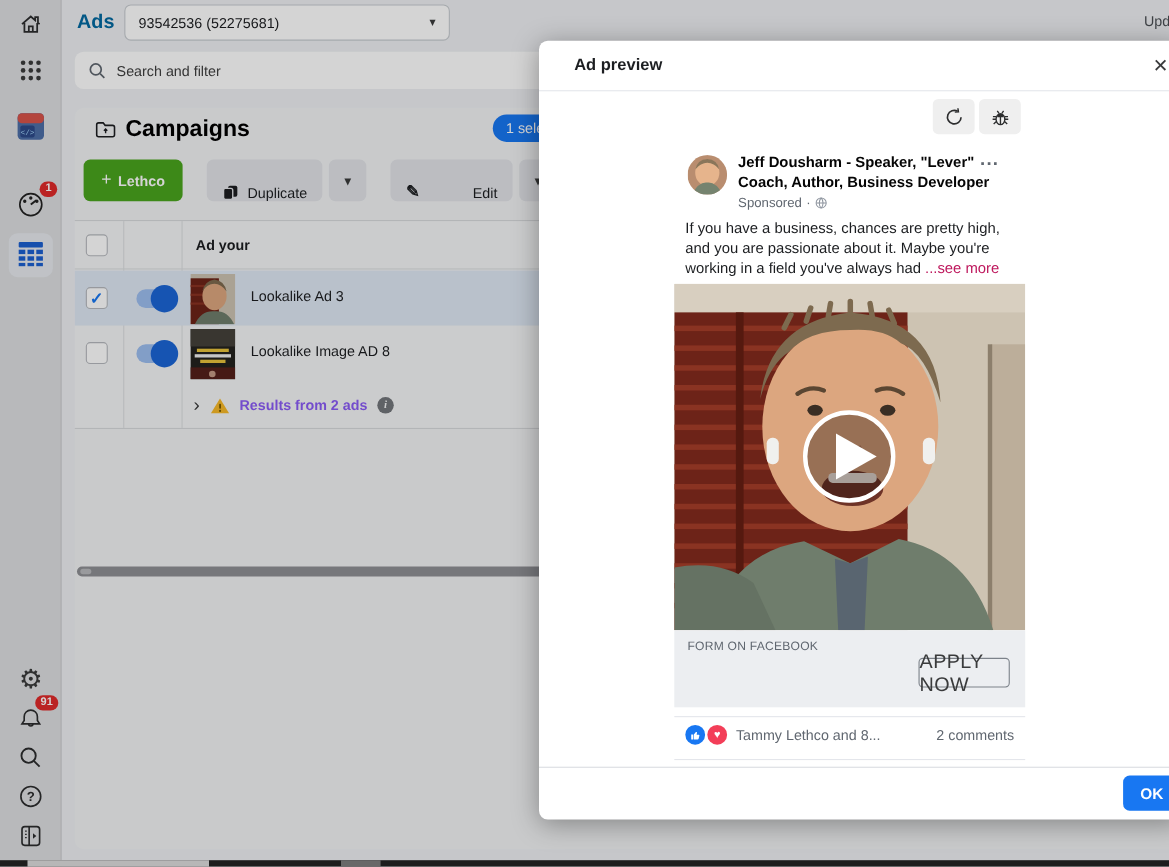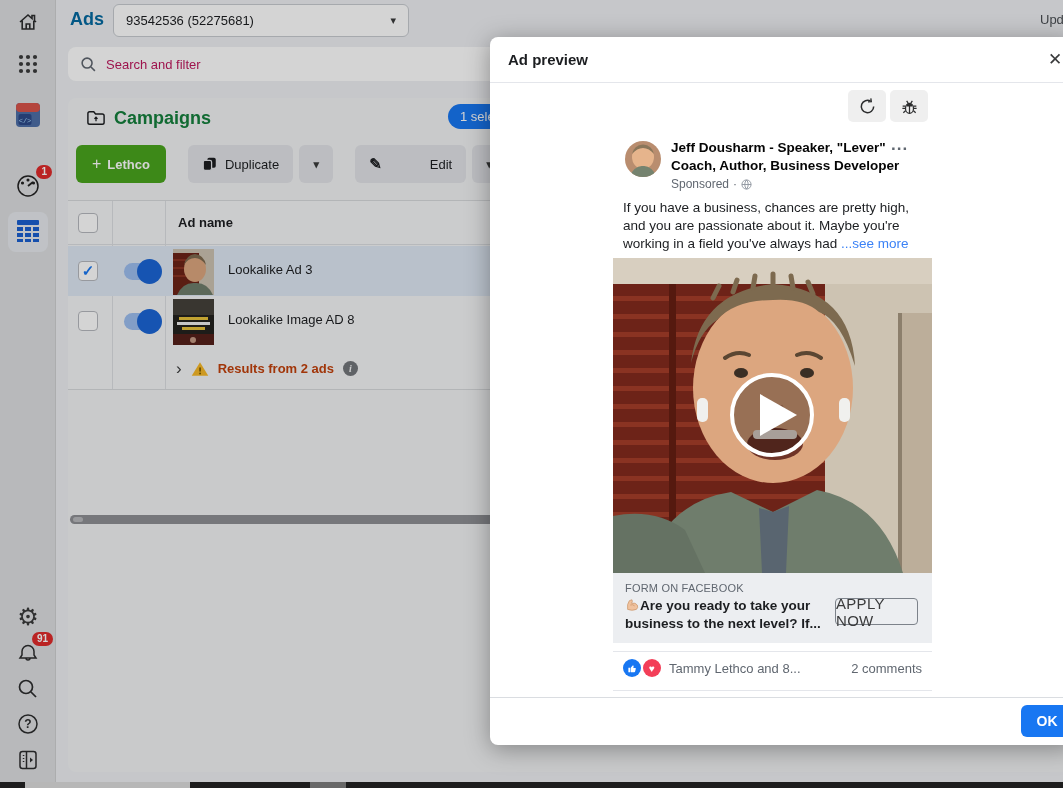--- a/index.html
+++ b/index.html
@@ -13,76 +13,76 @@
   .side-ic { position:absolute; left:14px; width:28px; height:28px; display:flex; align-items:center; justify-content:center; color:#2c2d2e; }
   .badge-red { position:absolute; background:#e02b2b; color:#fff; font-size:10px; font-weight:bold; border-radius:9px; padding:1px 5px; line-height:12px; }
   .active-tile { position:absolute; left:8px; top:212px; width:40px; height:40px; background:#e7eaef; border-radius:8px; }
 
   .hdr-title { position:absolute; left:70px; top:9px; font-size:18px; font-weight:bold; color:#0369a1; }
   .acct-dd { position:absolute; left:113px; top:4px; width:296px; height:33px; background:#fff; border:1px solid #c8ccd1; border-radius:6px; display:flex; align-items:center; padding:0 12px; font-size:13px; color:#1c1e21; }
   .acct-dd .caret { margin-left:auto; font-size:11px; color:#3a3b3c; }
   .upd-txt { position:absolute; left:1040px; top:12px; font-size:13px; color:#4b4f54; }
 
   .searchbar { position:absolute; left:68px; top:47px; right:6px; height:34px; background:#fff; border-radius:8px; display:flex; align-items:center; padding:0 12px; gap:9px; }
-  .searchbar .ph { color:#be185d; font-size:13px; }
+  .searchbar .ph { color:#404040; font-size:13px; }
 
   .panel { position:absolute; left:68px; top:98px; right:0; height:674px; background:#f2f3f5; border-radius:8px 0 0 8px; }
   .tabstrip { position:absolute; left:0; top:0; right:0; height:40px; display:flex; align-items:center; }
-  .tab-label { font-size:18px; font-weight:bold; color:#15803d; margin-left:8px; }
+  .tab-label { font-size:21px; font-weight:bold; color:#000000; margin-left:8px; }
   .sel-badge { position:absolute; left:380px; top:6px; background:#1877f2; color:#fff; font-size:13px; border-radius:14px; padding:5px 12px; white-space:nowrap; }
 
   .toolbar { position:absolute; left:0; top:46px; right:0; height:40px; display:flex; align-items:center; gap:6px; padding-left:8px; }
   .btn { height:38px; border-radius:6px; display:flex; align-items:center; justify-content:center; font-size:13px; font-weight:bold; cursor:pointer; }
   .btn-green { background:#4aa51d; color:#fff; padding:0 16px; gap:6px; }
-  .btn-gray { background:#e2e4e8; color:#1c1e21; padding:0 14px; gap:8px; }
+  .btn-gray { background:#e2e4e8; color:#1c1e21; padding:0 14px; gap:8px;align-items:flex-end; }
   .btn-caret { background:#e2e4e8; width:34px; color:#3a3b3c; font-size:11px; }
   .sp { width:10px; }
 
   .tablewrap { position:absolute; left:0; top:102px; right:0; height:190px; background:#f5f6f7; border-top:1px solid #d8dadd; border-bottom:1px solid #d8dadd; }
   .col-line { position:absolute; top:0; bottom:0; width:1px; background:#dddfe2; }
   .thead { position:absolute; left:0; right:0; top:0; height:44px; border-bottom:1px solid #dddfe2; }
   .th-name { position:absolute; left:110px; top:14px; font-size:13px; font-weight:bold; color:#1c1e21; }
   .row { position:absolute; left:0; right:0; height:50px; }
   .row.sel { background:#dfe8f4; }
   .cbx { position:absolute; left:10px; top:15px; width:20px; height:20px; background:#fff; border:1px solid #b6b9be; border-radius:4px; display:flex; align-items:center; justify-content:center; font-size:15px; font-weight:bold; color:#1877f2; }
   .toggle { position:absolute; left:56px; top:17px; width:36px; height:17px; background:#9dbef0; border-radius:9px; }
   .toggle .knob { position:absolute; right:-2px; top:-4px; width:25px; height:25px; background:#1b66d6; border-radius:50%; }
   .thumb { position:absolute; left:105px; top:3px; width:41px; height:46px; overflow:hidden; }
   .rowname { position:absolute; left:160px; top:16px; font-size:13px; color:#1c1e21; }
   .sumrow { position:absolute; left:0; right:0; top:145px; height:45px; display:flex; align-items:center; padding-left:108px; gap:9px; }
   .sum-chev { font-size:17px; color:#3a3b3c; line-height:10px; }
-  .sum-txt { font-size:13px; font-weight:bold; color:#c2410c; }
+  .sum-txt { font-size:13px; font-weight:bold; color:#8b5cf6; }
   .info-dot { width:15px; height:15px; background:#73767b; color:#f5f6f7; border-radius:50%; font-size:10px; font-style:italic; font-weight:bold; display:flex; align-items:center; justify-content:center; font-family:"Liberation Serif", serif; }
   .hscroll { position:absolute; left:2px; right:4px; top:314px; height:9px; background:#8f9094; border-radius:5px; }
   .hscroll::before { content:""; position:absolute; left:3px; top:2px; width:10px; height:5px; border-radius:3px; background:#b9babd; }
 
   .bottomstrip { position:absolute; left:0; bottom:0; width:1063px; height:6px; background:#242424; }
   .bottomstrip .lite { position:absolute; left:25px; top:0; width:165px; height:6px; background:#dcdcdc; }
   .bottomstrip .mid { position:absolute; left:310px; top:0; width:36px; height:6px; background:#7d7d7d; }
 
   
   .overlay { position:absolute; inset:0; background:rgba(0,0,0,0.17); z-index:10; }
   .modal { position:absolute; left:490px; top:37px; width:586px; height:708px; background:#fff; border-radius:8px; box-shadow:0 4px 24px rgba(0,0,0,0.35); z-index:20; }
   .m-head { position:absolute; left:0; top:0; right:0; height:46px; border-bottom:1px solid #e4e6eb; }
-  .m-title { position:absolute; left:18px; top:14px; font-size:15px; font-weight:bold; color:#1c1e21; }
+  .m-title { position:absolute; left:32px; top:14px; font-size:15px; font-weight:bold; color:#1c1e21; }
   .m-close { position:absolute; left:558px; top:12px; font-size:17px; color:#3a3b3c; cursor:pointer; }
   .icobtn { position:absolute; width:38px; height:32px; background:#efefef; border-radius:5px; display:flex; align-items:center; justify-content:center; color:#2c2d2e; cursor:pointer; }
 
   .post { position:absolute; left:123px; top:96px; width:319px; }
   .avatar { position:absolute; left:12px; top:8px; width:36px; height:36px; border-radius:50%; overflow:hidden; }
   .pg-name { position:absolute; left:58px; top:6px; width:236px; font-size:13.5px; font-weight:bold; color:#050505; line-height:18px; }
   .sponsored { position:absolute; left:58px; top:44px; font-size:12px; color:#606770; display:flex; align-items:center; gap:4px; }
   .p-menu { position:absolute; left:278px; top:2px; font-size:17px; font-weight:bold; color:#606770; letter-spacing:1px; }
   .p-body { position:absolute; left:10px; top:66px; width:302px; font-size:13.5px; color:#1c1e21; line-height:18px; }
-  .seemore { color:#3b82f6; }
+  .seemore { color:#be185d; }
   .video { position:absolute; left:0; top:125px; width:319px; height:315px; }
   .cta { position:absolute; left:0; top:440px; width:319px; height:70px; background:#eceef1; }
   .cta-src { position:absolute; left:12px; top:9px; font-size:11px; color:#606770; letter-spacing:.2px; }
   .cta-head { position:absolute; left:12px; top:24px; width:212px; font-size:13.5px; font-weight:bold; color:#1c1e21; line-height:18px; }
-  .cta-btn { position:absolute; left:222px; top:25px; width:83px; height:27px; border:1px solid #7c828a; border-radius:4px; display:flex; align-items:center; justify-content:center; font-size:15px; color:#3a3b3c; letter-spacing:.3px; cursor:pointer; }
+  .cta-btn { position:absolute; left:222px; top:25px; width:83px; height:27px; border:1px solid #7c828a; border-radius:4px; display:flex; align-items:center; justify-content:center; font-size:18px; color:#3a3b3c; letter-spacing:.3px; cursor:pointer; }
   .social { position:absolute; left:0; top:518px; width:319px; height:32px; border-top:1px solid #e4e6eb; }
   .react { position:absolute; top:7px; width:18px; height:18px; border-radius:50%; display:flex; align-items:center; justify-content:center; }
   .react.like { left:10px; background:#1877f2; z-index:2; }
   .react.love { left:30px; background:#f33e58; color:#fff; font-size:10px; }
   .soc-names { position:absolute; left:56px; top:9px; font-size:13px; color:#606770; }
   .soc-comments { position:absolute; right:10px; top:9px; font-size:13px; color:#606770; }
   .post-div { position:absolute; left:0; top:557px; width:319px; height:1px; background:#e4e6eb; }
 
   .m-foot { position:absolute; left:0; right:0; top:660px; height:48px; border-top:1px solid #dadde1; }
   .ok-btn { position:absolute; left:531px; top:7px; width:52px; height:32px; background:#1877f2; color:#fff; font-size:14px; font-weight:bold; border-radius:6px; display:flex; align-items:center; justify-content:center; cursor:pointer; }
@@ -236,21 +236,21 @@
             <path d="M8 12 l5 0 2.3 4a1.5 1.5 0 0 1-1.3 2.2H7a1.5 1.5 0 0 1-1.3-2.2Z" fill="#222" transform="translate(1.5,0)"></path>
           </svg>
       </div>
     </div>
 
     <div class="tablewrap">
       <div class="col-line" style="left:44px;"></div>
       <div class="col-line" style="left:97px;"></div>
       <div class="thead">
         <div class="cbx" style="top:12px;"></div>
-        <div class="th-name">Ad name</div>
+        <div class="th-name">Ad your</div>
       </div>
 
       <div class="row sel" style="top:45px;">
         <div class="cbx">
             <span>✓</span>
           </div>
         <div class="toggle">
             <div class="knob"></div>
           </div>
         <div class="thumb">
@@ -393,26 +393,20 @@
         <path d="M30 315 Q52 244 118 234 L160 254 L204 232 Q268 244 290 315 Z" fill="#6f7d6c"></path>
         <path d="M146 250 L160 254 L176 248 L173 315 L149 315 Z" fill="#596570"></path>
         <path d="M0 315 L0 258 Q42 250 72 272 L92 315 Z" fill="#657263"></path>
         <circle cx="159" cy="157" r="40" fill="rgba(25,12,8,0.35)" stroke="#ffffff" stroke-width="4"></circle>
         <path d="M147 136 L147 178 L184 157 Z" fill="#ffffff"></path>
       </svg>
     </div>
 
     <div class="cta">
       <div class="cta-src">FORM ON FACEBOOK</div>
-      <div class="cta-head">
-        <svg width="14" height="14" viewBox="0 0 16 16" style="display:inline-block; vertical-align:-2px; margin-right:1px;">
-            <path d="M3 13 Q2 7 5 3 L8 2 Q9 4 7.5 6 Q12 5 14 8 Q15.5 11 13 13 Q8 15 3 13 Z" fill="#f0c29e" stroke="#c89468" stroke-width="0.8"></path>
-            <path d="M6 8 Q9 7 11 9" stroke="#c89468" stroke-width="0.8" fill="none"></path>
-          </svg><span>Are you ready to take your business to the next level? If...</span>
-      </div>
       <div class="cta-btn">APPLY NOW</div>
     </div>
 
     <div class="social">
       <div class="react like">
         <svg width="11" height="11" viewBox="0 0 16 16" fill="#fff">
             <path d="M2 7 h2.4 v6.5 H2 z M5.2 13 c.2.3.6.5 1 .5 h4.4 c.6 0 1.1-.4 1.2-1 l1-4 c.2-.6-.3-1.2-1-1.2 H9.2 l.5-2.6 c.1-.5-.2-1-.7-1.2-.4-.1-.9 0-1.1.4 L5.2 7.2 Z"></path>
           </svg>
       </div>
       <div class="react love">

